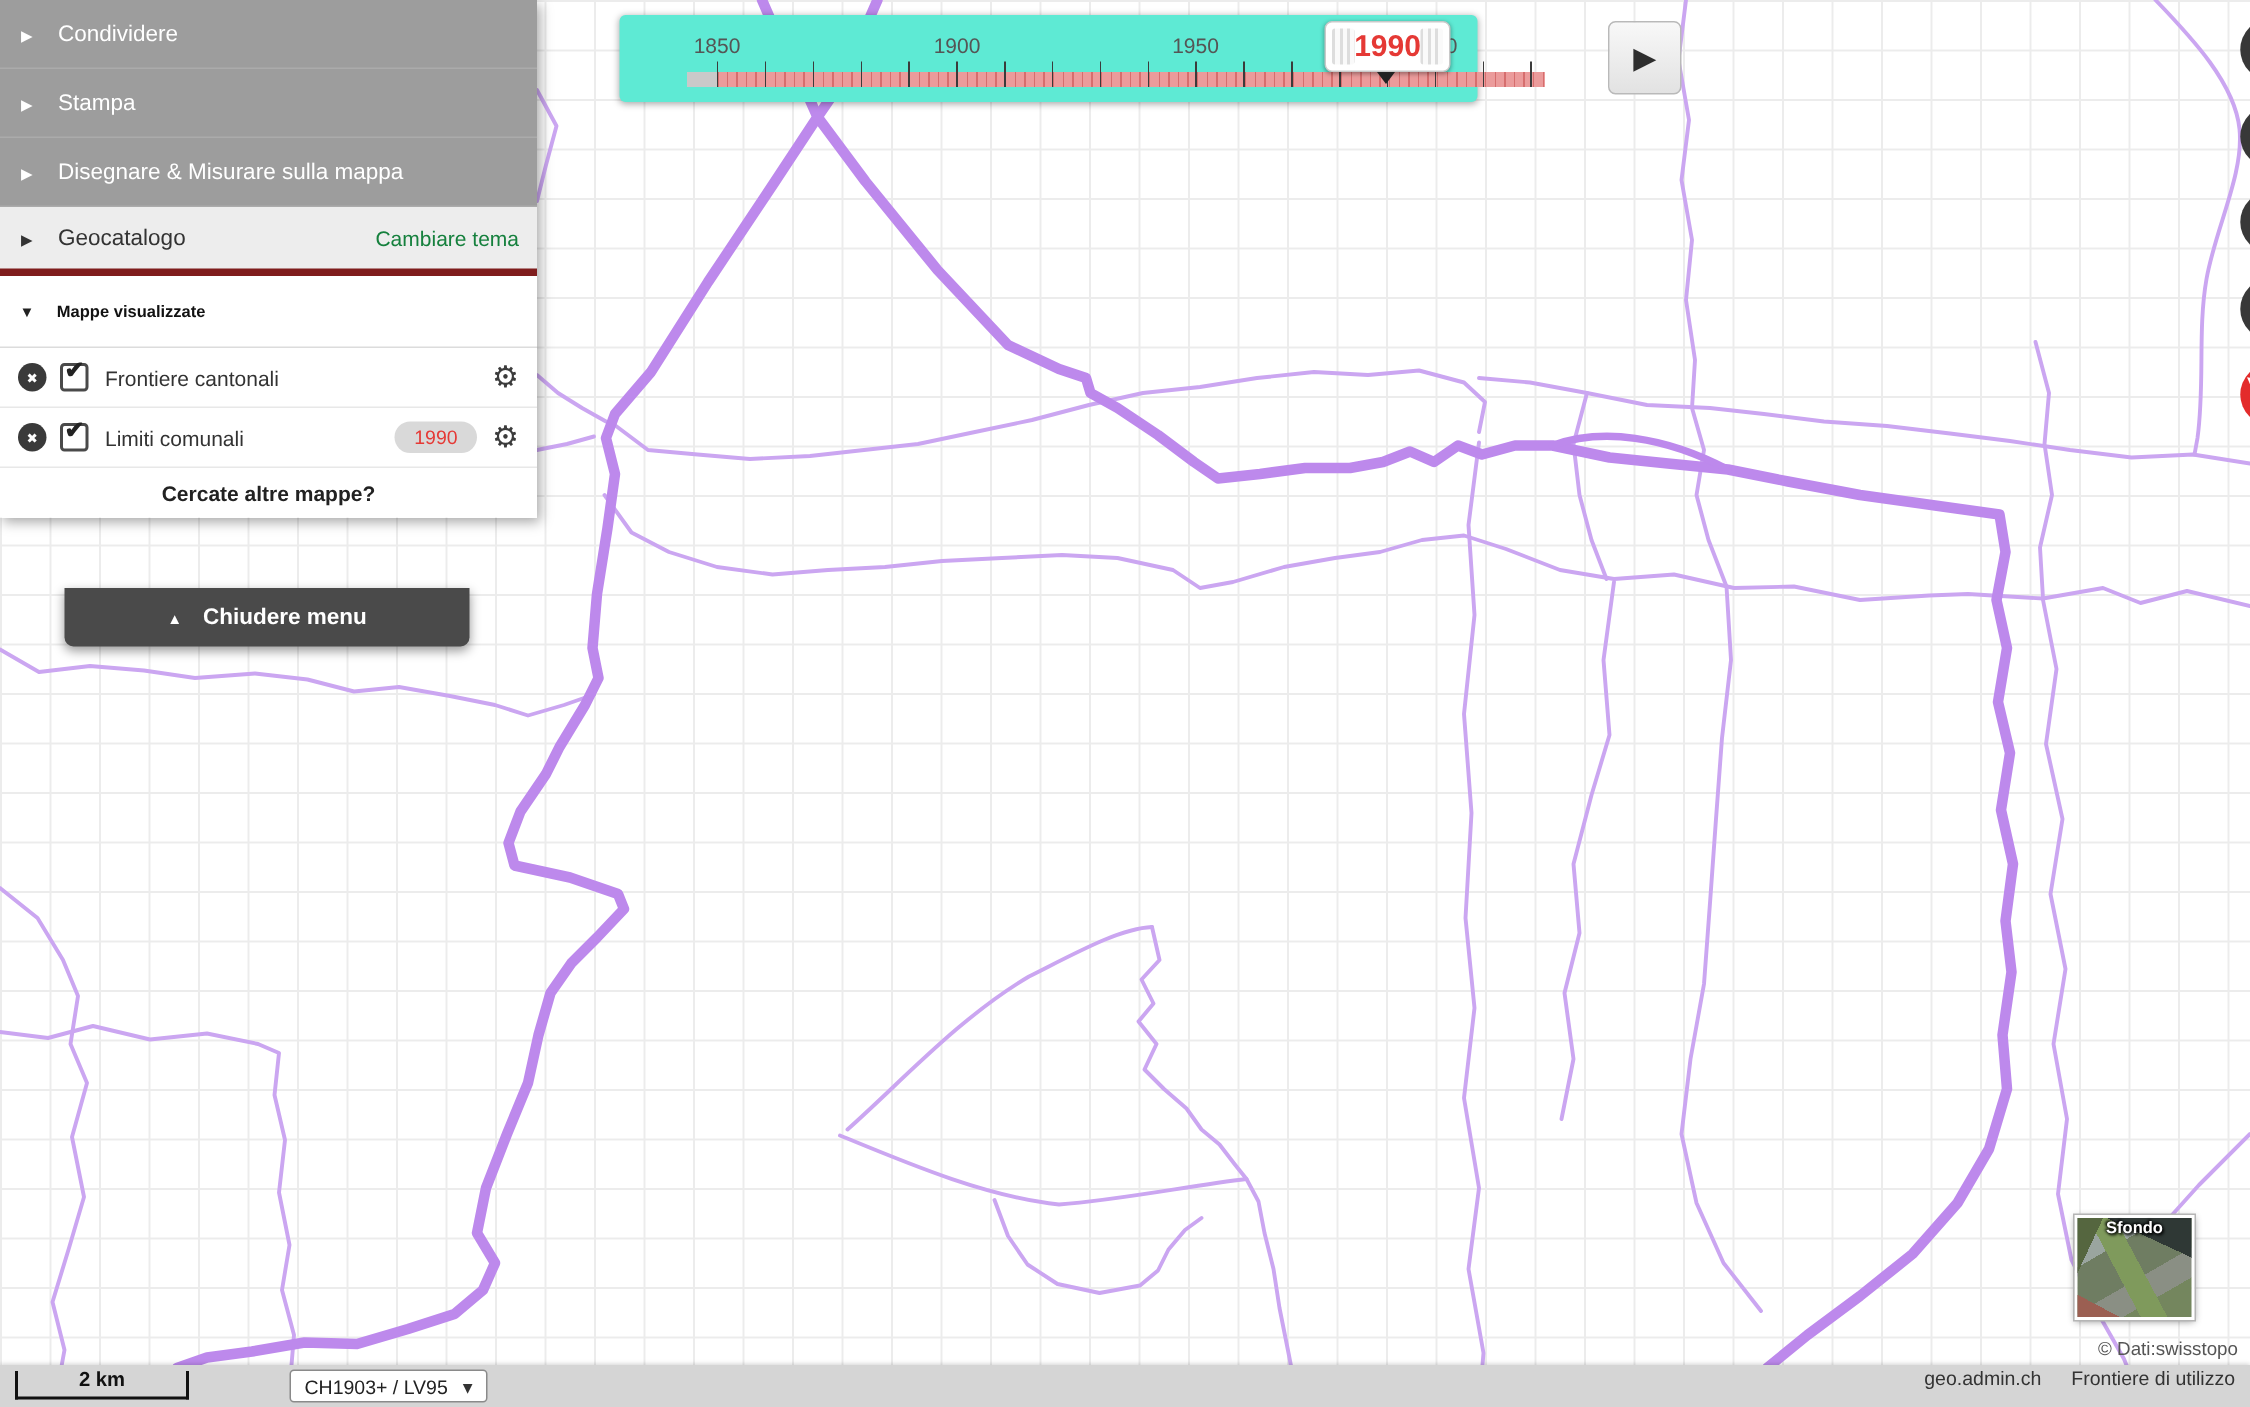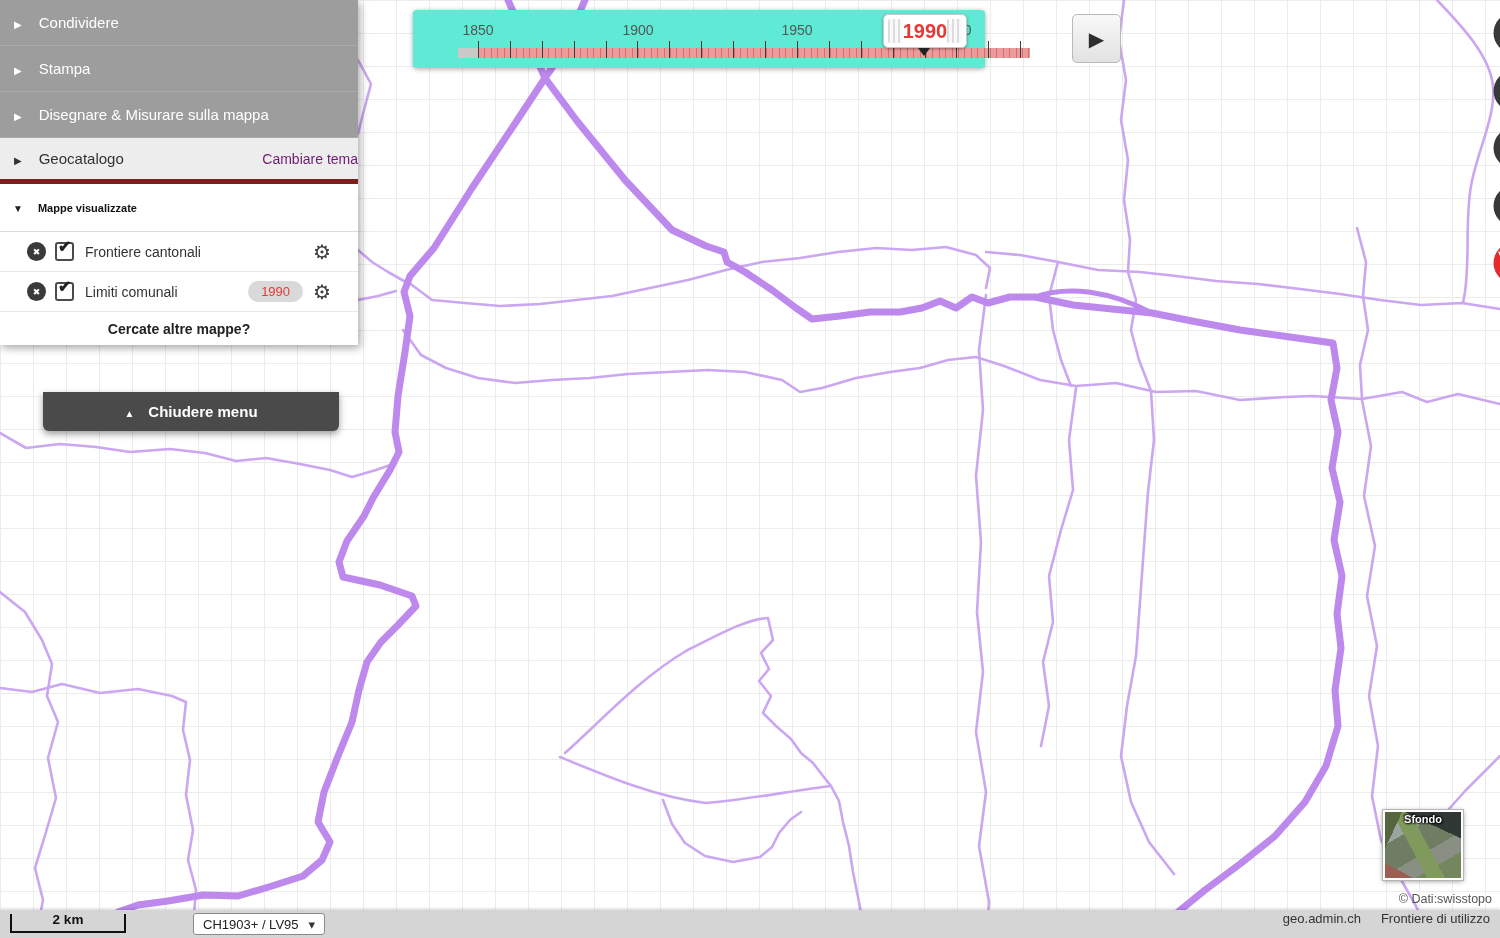--- a/index.html
+++ b/index.html
@@ -16,40 +16,40 @@
   .map path.T2{fill:none;stroke:#bd89ec;stroke-width:5;stroke-linejoin:round;stroke-linecap:round}
   .map path.t{fill:none;stroke:#cba6f1;stroke-width:2.6;stroke-linejoin:round;stroke-linecap:round}
 
   
   .menu{position:absolute;left:0;top:0;width:358px;box-shadow:2px 3px 8px rgba(0,0,0,.35);z-index:10}
   .mrow{box-sizing:border-box;height:46px;display:flex;align-items:center;background:#9d9d9d;
         border-bottom:1px solid #ababab;color:#fff;font-size:15px;cursor:pointer}
   .arrow-r::before{content:"\25B6";font-size:10px;margin:0 17px 0 14px;color:#fff}
   .mrow.light{background:#ededed;color:#333;border-bottom:5px solid #7f1d1d}
   .mrow.light .arrow-r::before{color:#333}
-  .right-action{margin-left:auto;padding-right:0;font-size:14px;color:#701a75}
+  .right-action{margin-left:auto;padding-right:12px;font-size:14px;color:#15803d}
   .mapsrow{box-sizing:border-box;height:48px;display:flex;align-items:center;background:#fff;
            color:#111;font-weight:bold;font-size:11px;border-bottom:1px solid #dcdcdc;cursor:pointer}
   .arrow-d::before{content:"\25BC";font-size:10px;margin:0 15px 0 13px;color:#222}
   .layerrow{box-sizing:border-box;height:40px;display:flex;align-items:center;background:#fff;
-            border-bottom:1px solid #e8e8e8;padding:0 27px;color:#333;font-size:14px}
+            border-bottom:1px solid #e8e8e8;padding:0 12px;color:#333;font-size:14px}
   .xbtn{flex:0 0 auto;width:19px;height:19px;border-radius:50%;background:#3a3a3a;display:flex;
         align-items:center;justify-content:center;margin-right:9px;cursor:pointer}
   .xbtn::before{content:"\2716";font-size:9px;color:#fff}
   .cb{position:relative;flex:0 0 auto;width:15px;height:15px;border:2px solid #4a4a4a;border-radius:3px;
       margin-right:11px;cursor:pointer}
   .cb::before{content:"\2714";position:absolute;left:1px;top:-7px;font-size:16px;color:#222;font-weight:bold}
   .gear{margin-left:auto;cursor:pointer}
   .gear::before{content:"\2699";font-size:20px;color:#3c3c3c}
   .badge{margin-left:auto;background:#d9d9d9;border-radius:11px;padding:3px 13px;font-size:13px;
          color:#e53935;margin-right:10px}
   .badge + .gear{margin-left:0}
   .morerow{height:33px;background:#fff;display:flex;align-items:center;justify-content:center;
            font-weight:bold;font-size:14px;color:#222;cursor:pointer}
-  .closebtn{position:absolute;left:43px;top:392px;width:296px;height:39px;background:#4a4a4a;
+  .closebtn{position:absolute;left:43px;top:392px;width:270px;height:39px;background:#4a4a4a;
             border-radius:0 0 6px 6px;display:flex;align-items:center;justify-content:center;color:#fff;
             font-weight:bold;font-size:15px;box-shadow:0 3px 7px rgba(0,0,0,.4);z-index:9;cursor:pointer}
   .arrow-u::before{content:"\25B2";font-size:10px;margin-right:14px;color:#fff}
 
   
   .timebox{position:absolute;left:413px;top:10px;width:572px;height:58px;background:#5eead4;
            border-radius:4px;box-shadow:0 1px 5px rgba(0,0,0,.35);z-index:8}
   .tlabel{position:absolute;top:12px;font-size:14px;color:#555;transform:translateX(-50%);z-index:1}
   .track{position:absolute;left:45px;top:38px;width:572px;height:10px;background:#c9c9c9}
   .track-red{position:absolute;left:65px;top:38px;width:552px;height:10px;background:#eb9b9b;

